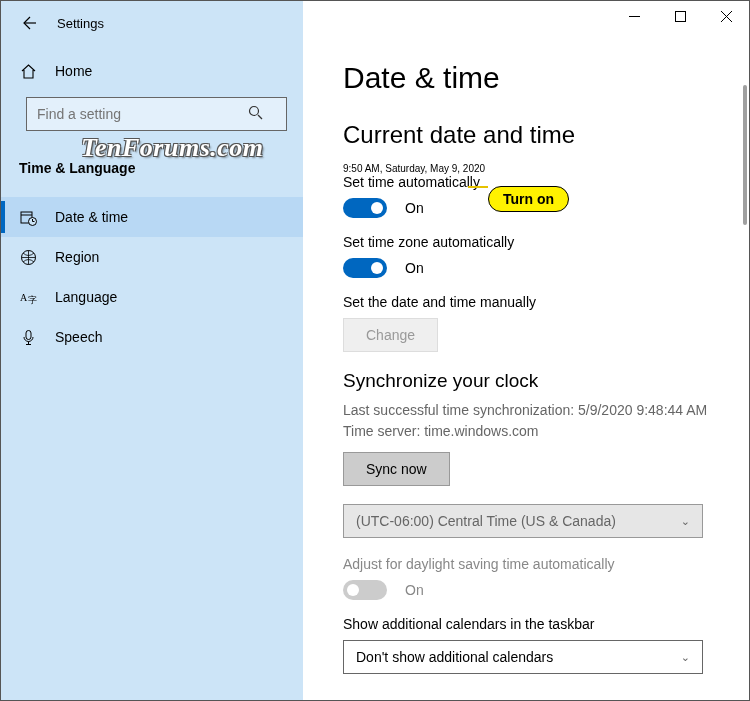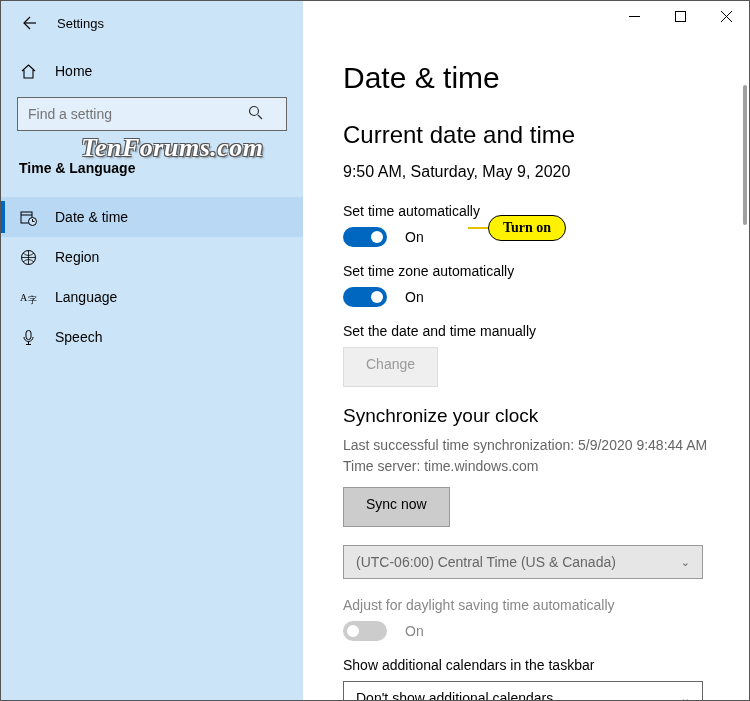--- a/index.html
+++ b/index.html
@@ -85,21 +85,21 @@
     content: "";
     position: absolute;
     left: 0; top: 4px; bottom: 4px;
     width: 4px;
     background: #0067c0;
   }
   .side-item.active { background: #b8d8f4; }
   .side-icon { width: 18px; display:flex; align-items:center; justify-content:center; }
   .side-icon svg { display:block; }
   .search-wrap {
-    margin: 6px 16px 14px 16px;
+    margin: 6px 16px 14px 25px;
     border-radius: 8px;
   }
   .search {
     width: 100%;
     height: 34px;
     border: 1px solid #666;
     background: #e3f0fb;
     padding: 0 34px 0 10px;
     font-size: 14px;
     position: relative;
@@ -130,21 +130,21 @@
   h1.page-title {
     font-weight: 400;
     font-size: 30px;
     margin: 0 0 26px 0;
   }
   h2.section {
     font-weight: 400;
     font-size: 24px;
     margin: 0 0 14px 0;
   }
-  .subtitle { font-size: 16px; margin-bottom: 22px; }
+  .subtitle { font-size: 10px; }
   .label { font-size: 14px; margin-bottom: 8px; }
   .row { margin-bottom: 18px; }
   .toggle-row {
     display: flex;
     align-items: center;
     gap: 18px;
     margin-bottom: 16px;
     position: relative;
   }
   .toggle {
@@ -161,21 +161,21 @@
     width: 12px;
     height: 12px;
     border-radius: 50%;
     background: #fff;
   }
   .toggle.on .knob { right: 4px; }
   .toggle.off .knob, .toggle.disabled .knob { left: 4px; }
   .toggle-text { font-size: 14px; }
   .btn {
     display: inline-block;
-    height: 40px;
+    height: 34px;
     line-height: 32px;
     padding: 0 22px;
     background: #ccc;
     border: 1px solid #999;
     font-size: 14px;
   }
   .btn.disabled {
     background: #efefef;
     border: 1px solid #ddd;
     color: #999;
@@ -195,22 +195,21 @@
   }
   .select.enabled { background: #fff; border:1px solid #666; color:#000; }
   .select .chev { font-size: 11px; color: #666;}
   .label.disabled { color:#888; }
   
   .callout {
     position: absolute;
     left: 125px;
     top: -12px;
     display: flex;
-    align-items: center;
-    font-family: Liberation Serif, serif;
+    align-items: flex-start;
   }
   .callout-line {
     width: 20px;
     height: 2px;
     background: #e6c200;
   }
   .callout-bubble {
     background: #fff200;
     border: 1px solid #000;
     border-radius: 18px;

